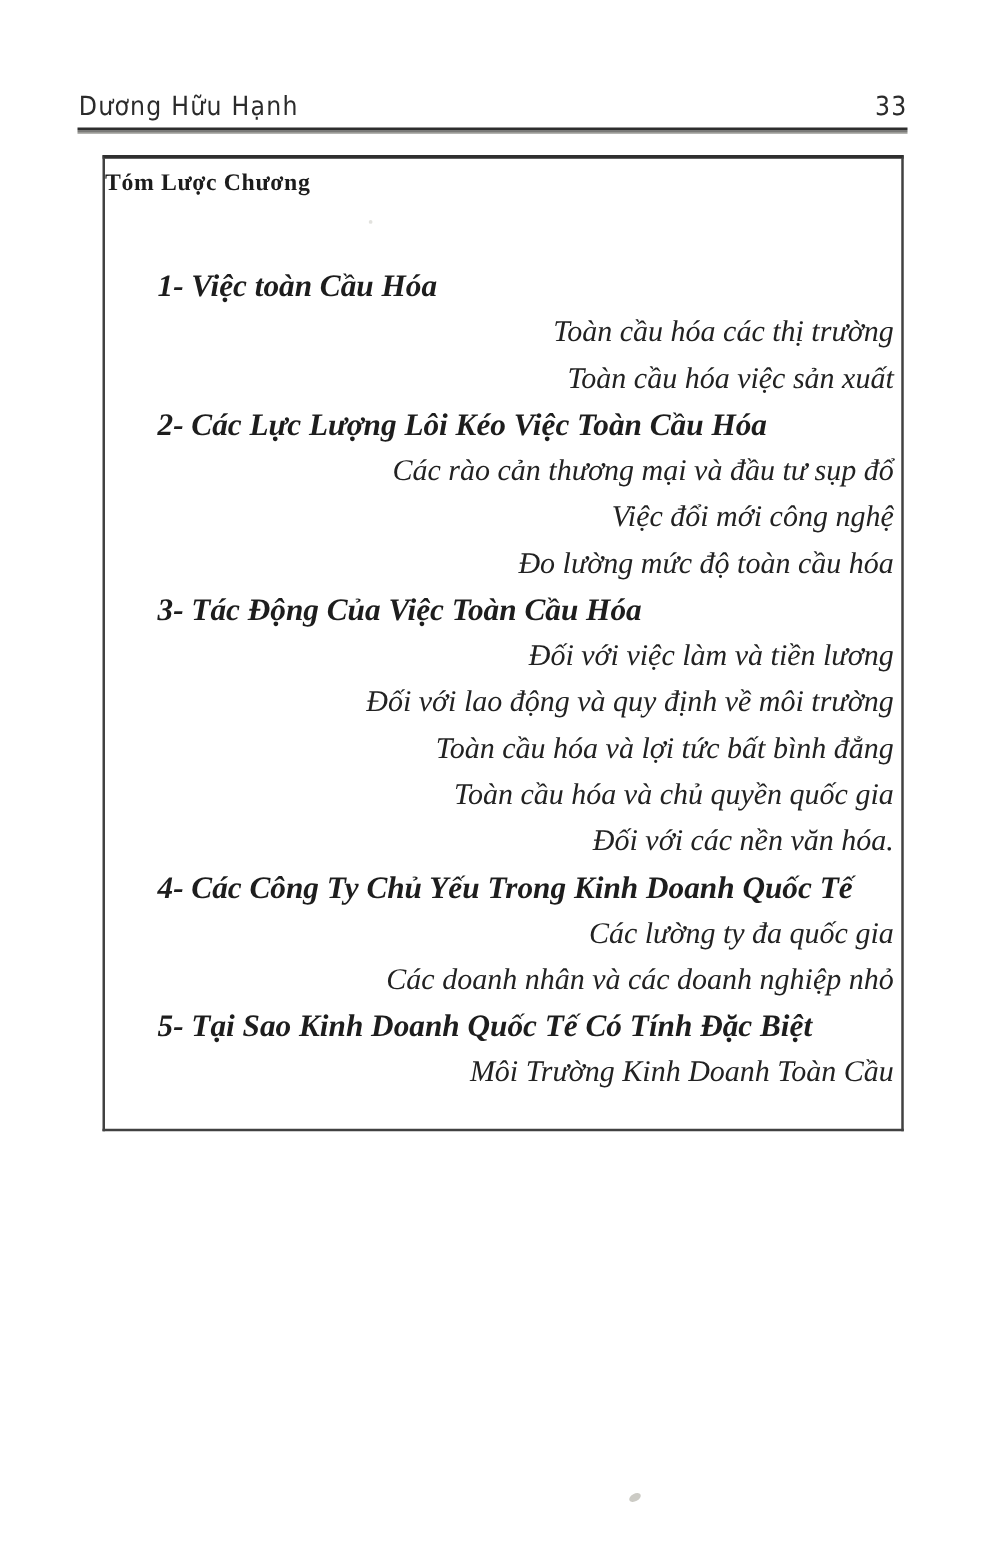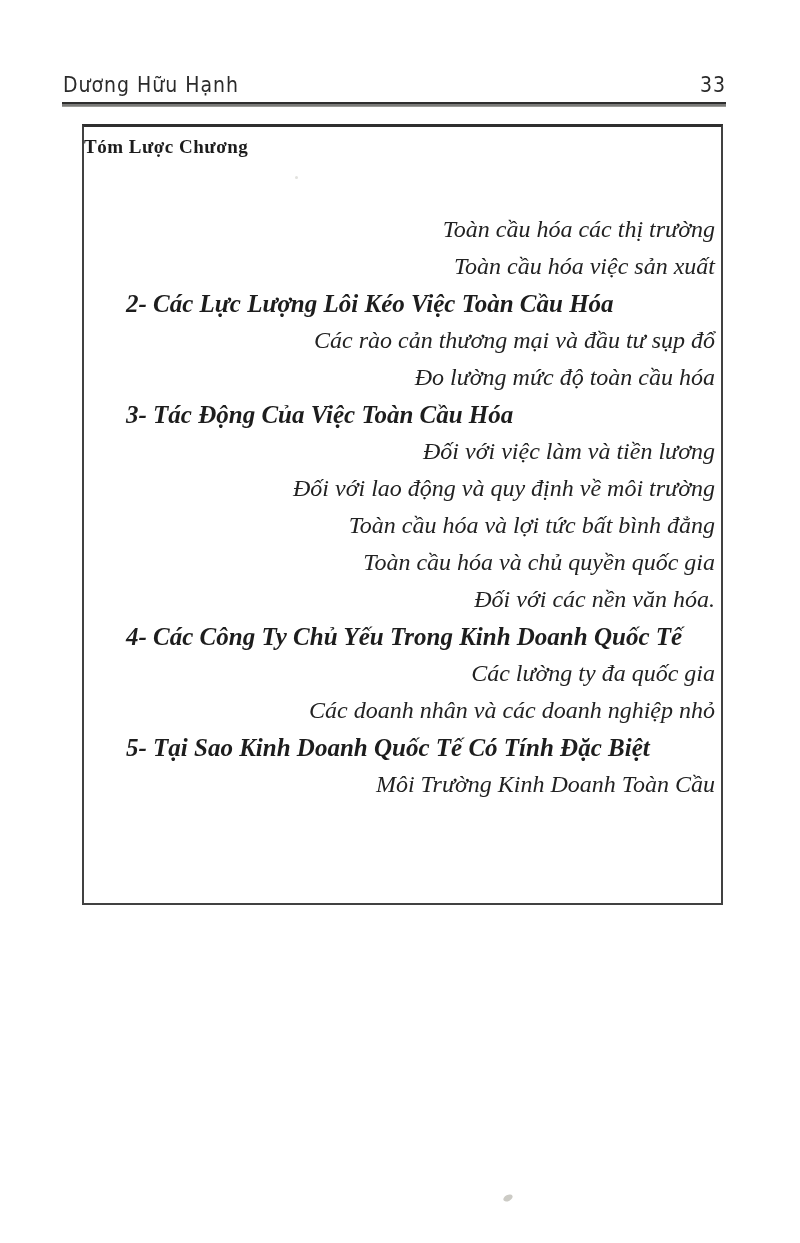--- a/index.html
+++ b/index.html
@@ -97,25 +97,27 @@
     <span>33</span>
   </div>
 
   <div class="header-rule"></div>
 
   <div class="summary-box">
     <div class="summary-title">Tóm Lược Chương</div>
 
     <div class="toc">
 
+      <div class="toc-heading">1- Việc toàn Cầu Hóa</div>
       <div class="toc-item">Toàn cầu hóa các thị trường</div>
       <div class="toc-item">Toàn cầu hóa việc sản xuất</div>
 
       <div class="toc-heading">2- Các Lực Lượng Lôi Kéo Việc Toàn Cầu Hóa</div>
       <div class="toc-item">Các rào cản thương mại và đầu tư sụp đổ</div>
+      <div class="toc-item">Việc đổi mới công nghệ</div>
       <div class="toc-item">Đo lường mức độ toàn cầu hóa</div>
 
       <div class="toc-heading">3- Tác Động Của Việc Toàn Cầu Hóa</div>
       <div class="toc-item">Đối với việc làm và tiền lương</div>
       <div class="toc-item">Đối với lao động và quy định về môi trường</div>
       <div class="toc-item">Toàn cầu hóa và lợi tức bất bình đẳng</div>
       <div class="toc-item">Toàn cầu hóa và chủ quyền quốc gia</div>
       <div class="toc-item">Đối với các nền văn hóa.</div>
 
       <div class="toc-heading">4- Các Công Ty Chủ Yếu Trong Kinh Doanh Quốc Tế</div>

